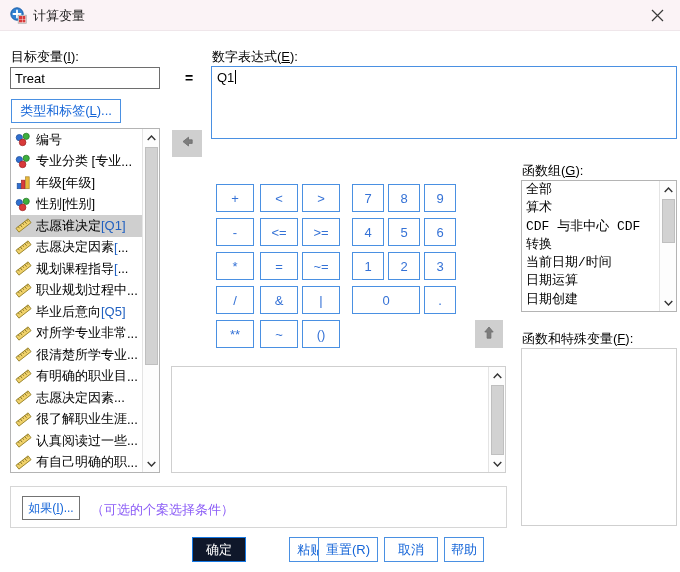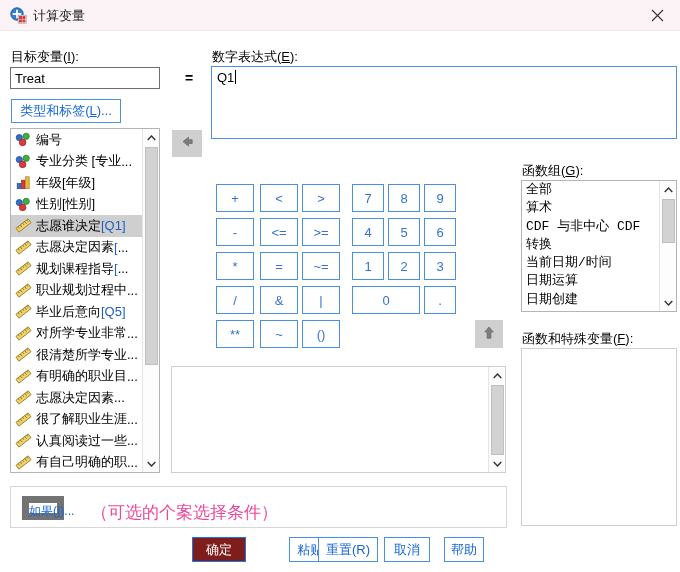--- a/index.html
+++ b/index.html
@@ -285,56 +285,56 @@
     position: absolute;
     left: 10px; top: 486px;
     width: 497px; height: 42px;
     border: 1px solid #d6d6d6;
     background: #ffffff;
     box-sizing: border-box;
   }
   #if-btn {
     position: absolute;
     left: 11px; top: 9px;
-    width: 42px; height: 24px;
-    border: 7px solid #737373;
+    width: 58px; height: 24px;
+    border: 1px solid #737373;
     background: #ffffff;
     color: #1565d8;
     font-family: "Liberation Sans", sans-serif;
     font-size: 12px;
     cursor: pointer;
     box-sizing: border-box;
     padding: 0;
     white-space: nowrap;
   }
   #if-hint {
     position: absolute;
     left: 80px; top: 14px;
-    font-size: 17px;
-    color: #ec4899;
+    font-size: 13px;
+    color: #8b5cf6;
     white-space: nowrap;
   }
 
   
   .btm-btn {
     position: absolute;
     top: 537px;
     height: 25px;
     border: 1px solid #4a90e2;
     background: #ffffff;
     color: #1565d8;
     font-family: "Liberation Sans", sans-serif;
     font-size: 13px;
     cursor: pointer;
     box-sizing: border-box;
     padding: 0;
     white-space: nowrap;
   }
   .btm-btn.primary {
-    background: #7f1d1d;
+    background: #0f172a;
     border-color: #1678e3;
     color: #ffffff;
   }
 </style>
 </head>
 <body>
 
 <div id="dialog">
 
   <div id="titlebar">
@@ -644,15 +644,15 @@
   <div id="if-panel">
     <button id="if-btn"><span>如果(</span><span class="mn">I</span><span>)...</span></button>
     <span id="if-hint">（可选的个案选择条件）</span>
   </div>
 
   <div id="bottom-buttons"></div>
 
 <button class="btm-btn primary" style="left: 192px; width: 54px;">确定</button>
     <button class="btm-btn" style="left: 252px; width: 60px; margin-left: 37px;">粘贴(P)</button>
     <button class="btm-btn" style="left: 318px; width: 60px;">重置(R)</button>
-    <button class="btm-btn" style="left: 384px; width: 46px;">取消</button>
+    <button class="btm-btn" style="left: 384px; width: 54px;">取消</button>
     <button class="btm-btn" style="left: 444px; width: 40px;">帮助</button>
   </div>
 
 </body></html>

